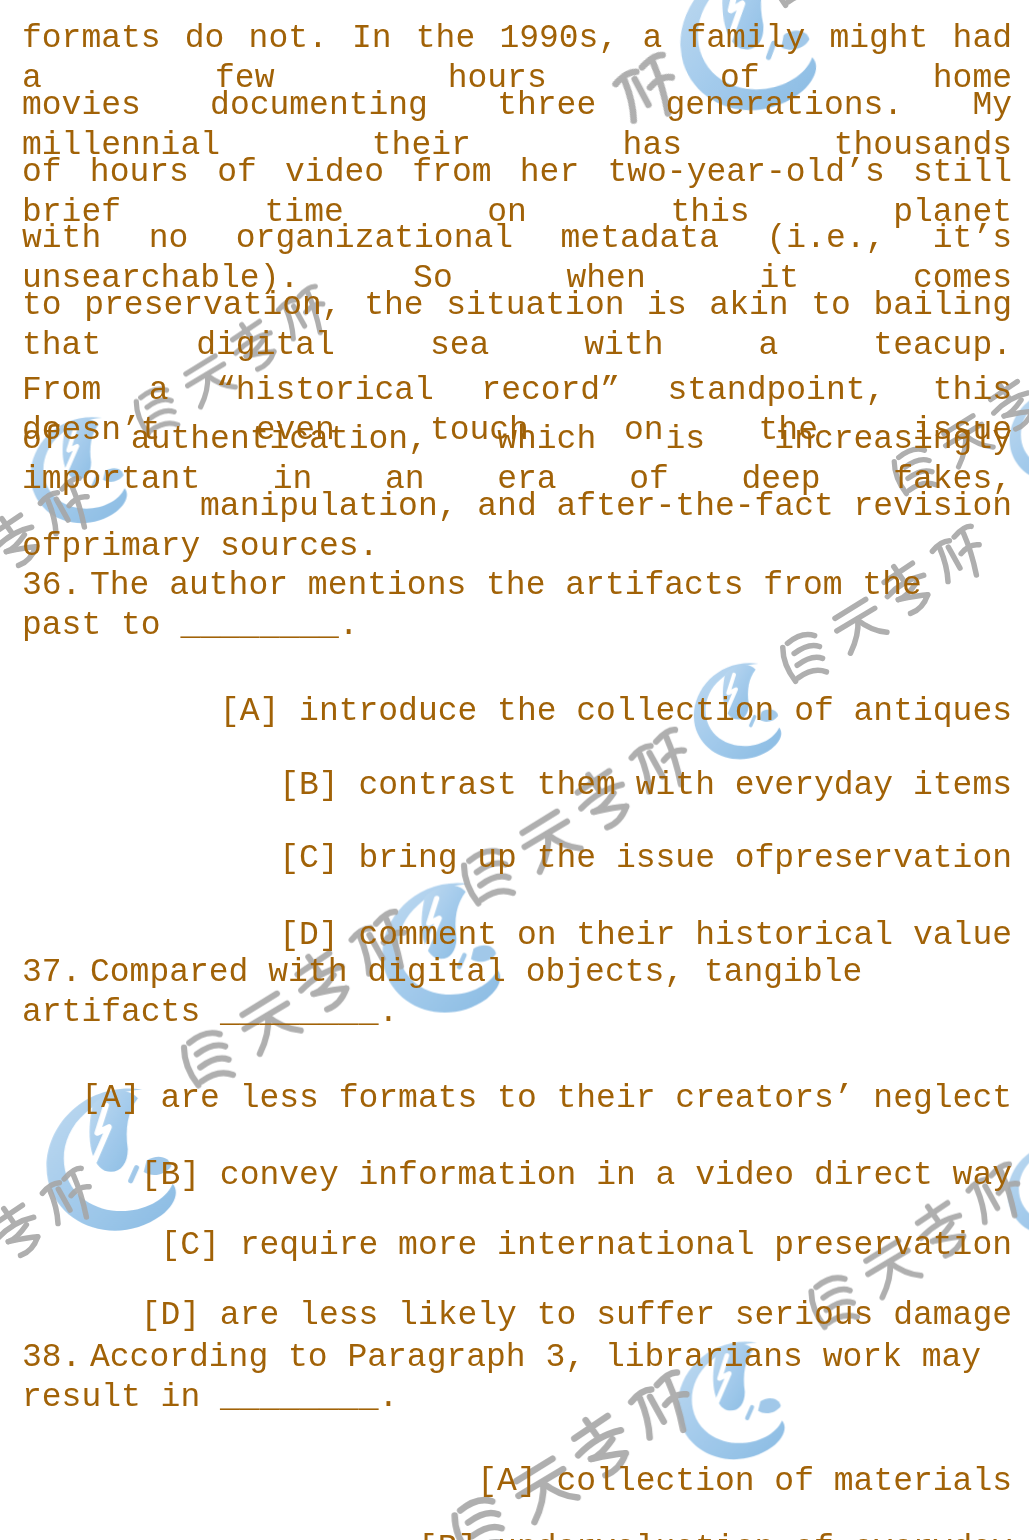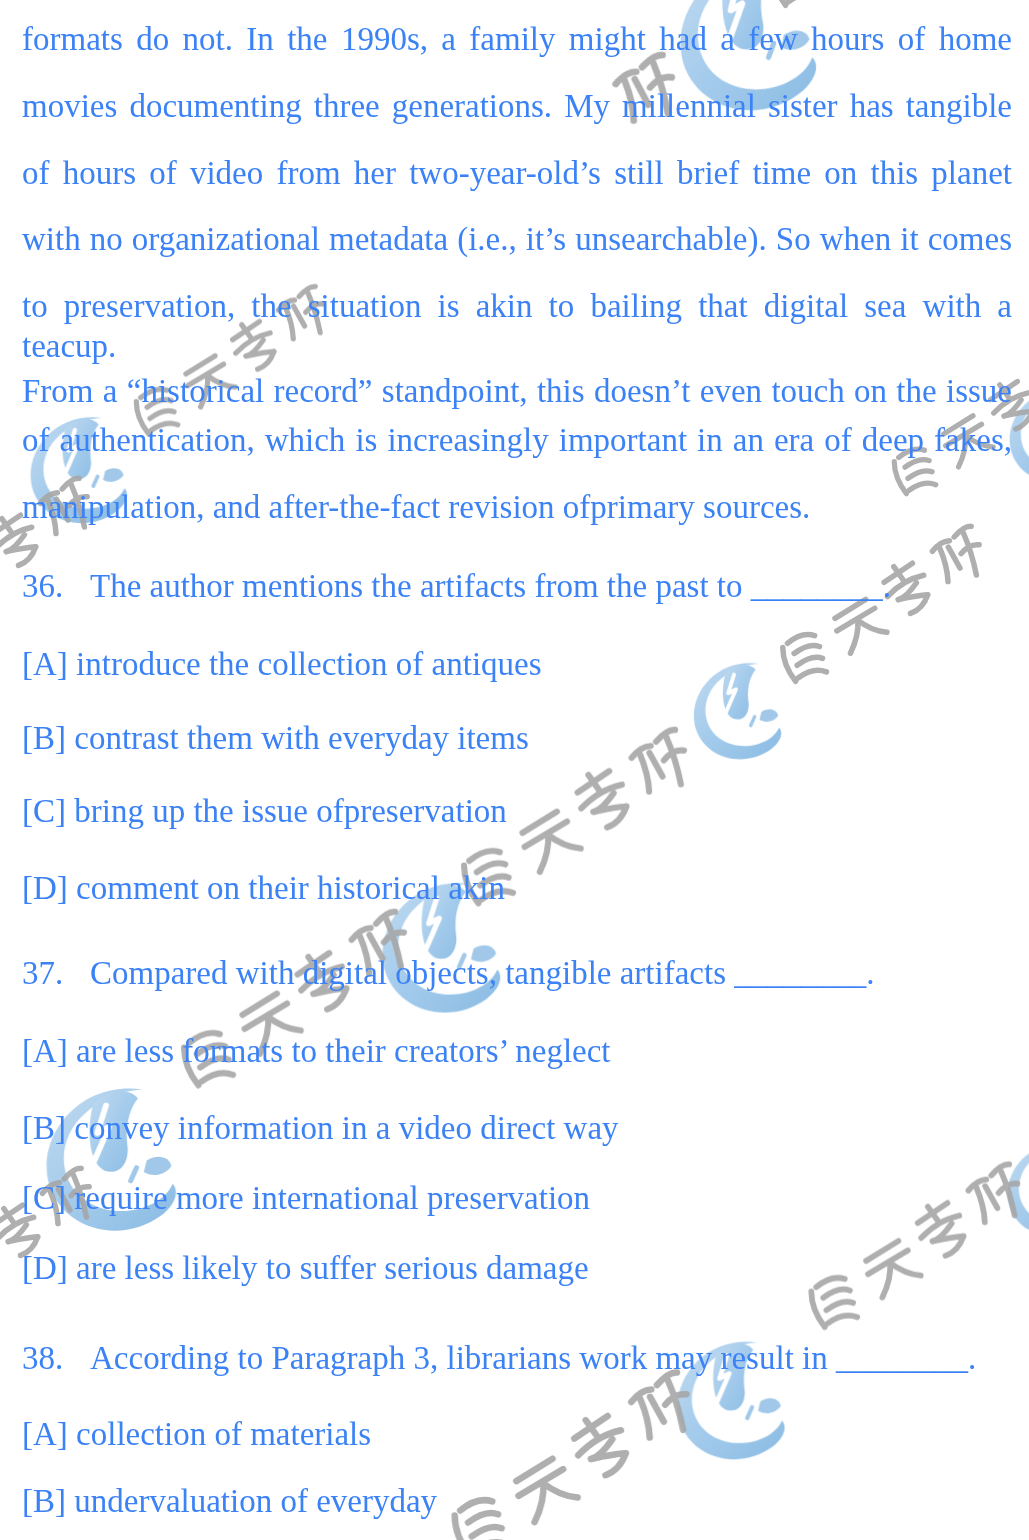--- a/index.html
+++ b/index.html
@@ -5,22 +5,22 @@
   html, body {
     margin: 0; padding: 0;
     background: #ffffff;
   }
   .page {
     position: relative;
     width: 1029px;
     height: 1540px;
     background: #ffffff;
     overflow: hidden;
-    font-family: Liberation Serif, serif;
-    color: #3b82f6;
+    font-family: Liberation Mono, monospace;
+    color: #a16207;
   }
   .watermark-layer {
     position: absolute;
     left: 0; top: 0;
     width: 1029px; height: 1540px;
     z-index: 0;
     pointer-events: none;
   }
   .content {
     position: absolute;
@@ -34,29 +34,29 @@
     width: 990px;
     font-size: 33px;
     line-height: 40px;
     white-space: normal;
   }
   .p-line {
     text-align: justify;
     text-align-last: justify;
   }
   .p-line.last {
-    text-align: center;
+    text-align: right;
     text-align-last: left;
   }
   .q-line { text-align: left; }
   .q-num {
     display: inline-block;
     min-width: 68px;
   }
-  .opt-line { text-align: left; }
+  .opt-line { text-align: right; margin-top: 48px; }
 </style>
 </head>
 <body>
 
 <div class="page">
 
   <svg class="watermark-layer" width="1029" height="1540" viewBox="0 0 1029 1540" aria-hidden="true">
     <defs>
       <linearGradient id="wmblue" x1="0" y1="0" x2="1" y2="1">
         <stop offset="0" stop-color="#bcd8f1"></stop>
@@ -135,37 +135,37 @@
       <use href="#wm-string" transform="translate(-120,600)"></use>
       <use href="#wm-string" transform="translate(-118,1290)"></use>
       <use href="#wm-yan" transform="translate(608,80) rotate(-28) scale(1.2)"></use>
     </g>
   </svg>
 
   <div class="content">
 
     <div>
       <div class="line p-line" style="top:19px">formats do not. In the 1990s, a family might had a few hours of home</div>
-      <div class="line p-line" style="top:86px">movies documenting three generations. My millennial sister has tangible</div>
+      <div class="line p-line" style="top:86px">movies documenting three generations. My millennial their has thousands</div>
       <div class="line p-line" style="top:153px">of hours of video from her two-year-old’s still brief time on this planet</div>
       <div class="line p-line" style="top:219px">with no organizational metadata (i.e., it’s unsearchable). So when it comes</div>
       <div class="line p-line" style="top:286px">to preservation, the situation is akin to bailing that digital sea with a teacup.</div>
       <div class="line p-line" style="top:371px">From a “historical record” standpoint, this doesn’t even touch on the issue</div>
       <div class="line p-line" style="top:420px">of authentication, which is increasingly important in an era of deep fakes,</div>
       <div class="line p-line last" style="top:487px">manipulation, and after-the-fact revision ofprimary sources.</div>
     </div>
 
     <div>
       <div class="line q-line" style="top:566px">
         <span class="q-num">36.</span><span>The author mentions the artifacts from the past to ________.</span>
       </div>
       <div class="line opt-line" style="top:644px">[A] introduce the collection of antiques</div>
       <div class="line opt-line" style="top:718px">[B] contrast them with everyday items</div>
       <div class="line opt-line" style="top:791px">[C] bring up the issue ofpreservation</div>
-      <div class="line opt-line" style="top:868px">[D] comment on their historical akin</div>
+      <div class="line opt-line" style="top:868px">[D] comment on their historical value</div>
     </div>
 
     <div>
       <div class="line q-line" style="top:953px">
         <span class="q-num">37.</span><span>Compared with digital objects, tangible artifacts ________.</span>
       </div>
       <div class="line opt-line" style="top:1031px">[A] are less formats to their creators’ neglect</div>
       <div class="line opt-line" style="top:1108px">[B] convey information in a video direct way</div>
       <div class="line opt-line" style="top:1178px">[C] require more international preservation</div>
       <div class="line opt-line" style="top:1248px">[D] are less likely to suffer serious damage</div>

